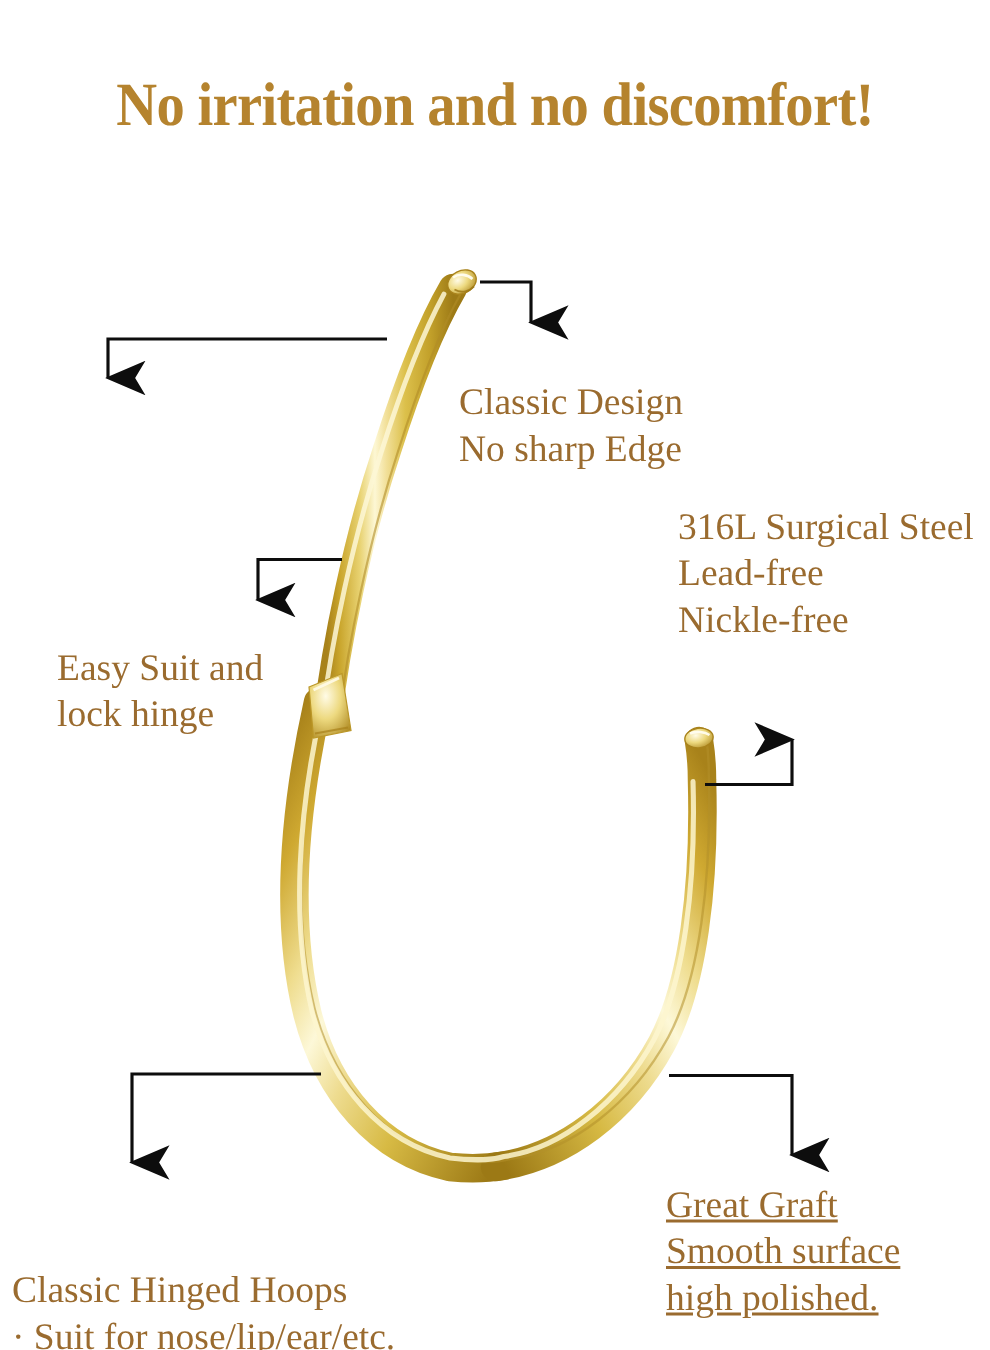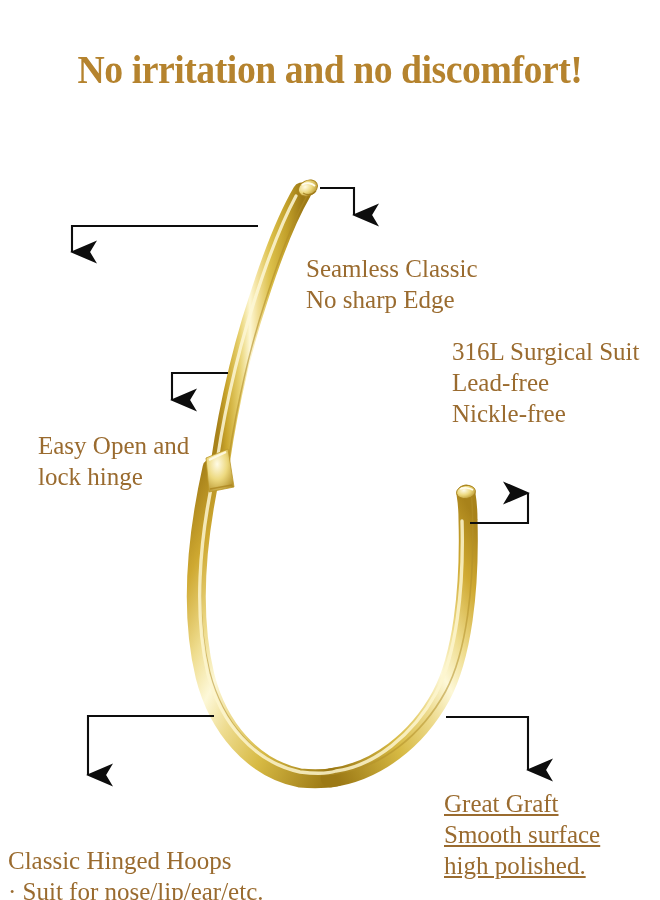--- a/index.html
+++ b/index.html
@@ -201,32 +201,32 @@
       <polyline points="470,523 528,523 528,493" marker-end="url(#arrowDown)"></polyline>
 
       <polyline points="214,716 88,716 88,775" marker-end="url(#arrowDown)"></polyline>
 
       <polyline points="446,717 528,717 528,770" marker-end="url(#arrowDown)"></polyline>
     </g>
   </svg>
 
 
   <div class="callout c-seamless">
-    <span class="ln">Seamless Classic</span>
+    <span class="ln">Classic Design</span>
     <span class="ln">No sharp Edge</span>
   </div>
 
   <div class="callout c-hypo">
-    <span class="ln">316L Surgical Suit</span>
+    <span class="ln">316L Surgical Steel</span>
     <span class="ln">Lead-free</span>
     <span class="ln">Nickle-free</span>
   </div>
 
   <div class="callout c-hinge">
-    <span class="ln">Easy Open and</span>
+    <span class="ln">Easy Suit and</span>
     <span class="ln">lock hinge</span>
   </div>
 
   <div class="callout c-classic">
     <span class="ln">Classic Hinged Hoops</span>
     <span class="ln">· Suit for nose/lip/ear/etc.</span>
   </div>
 
   <div class="callout c-graft">
     <span class="ln">Great Graft</span>

